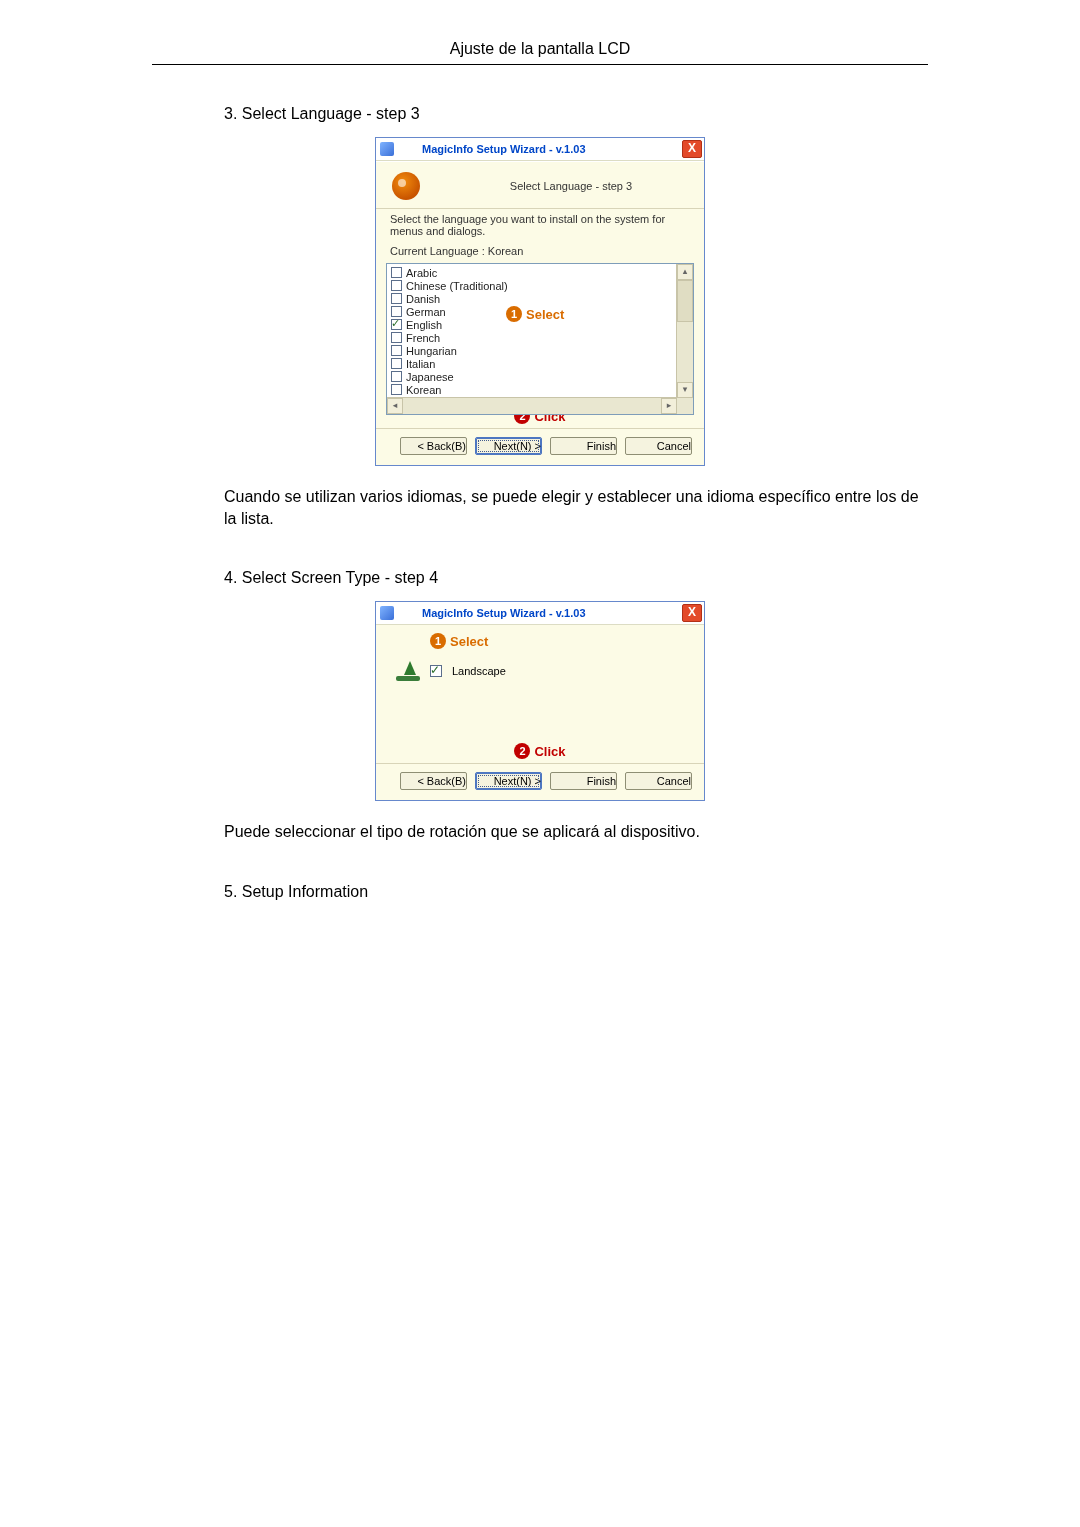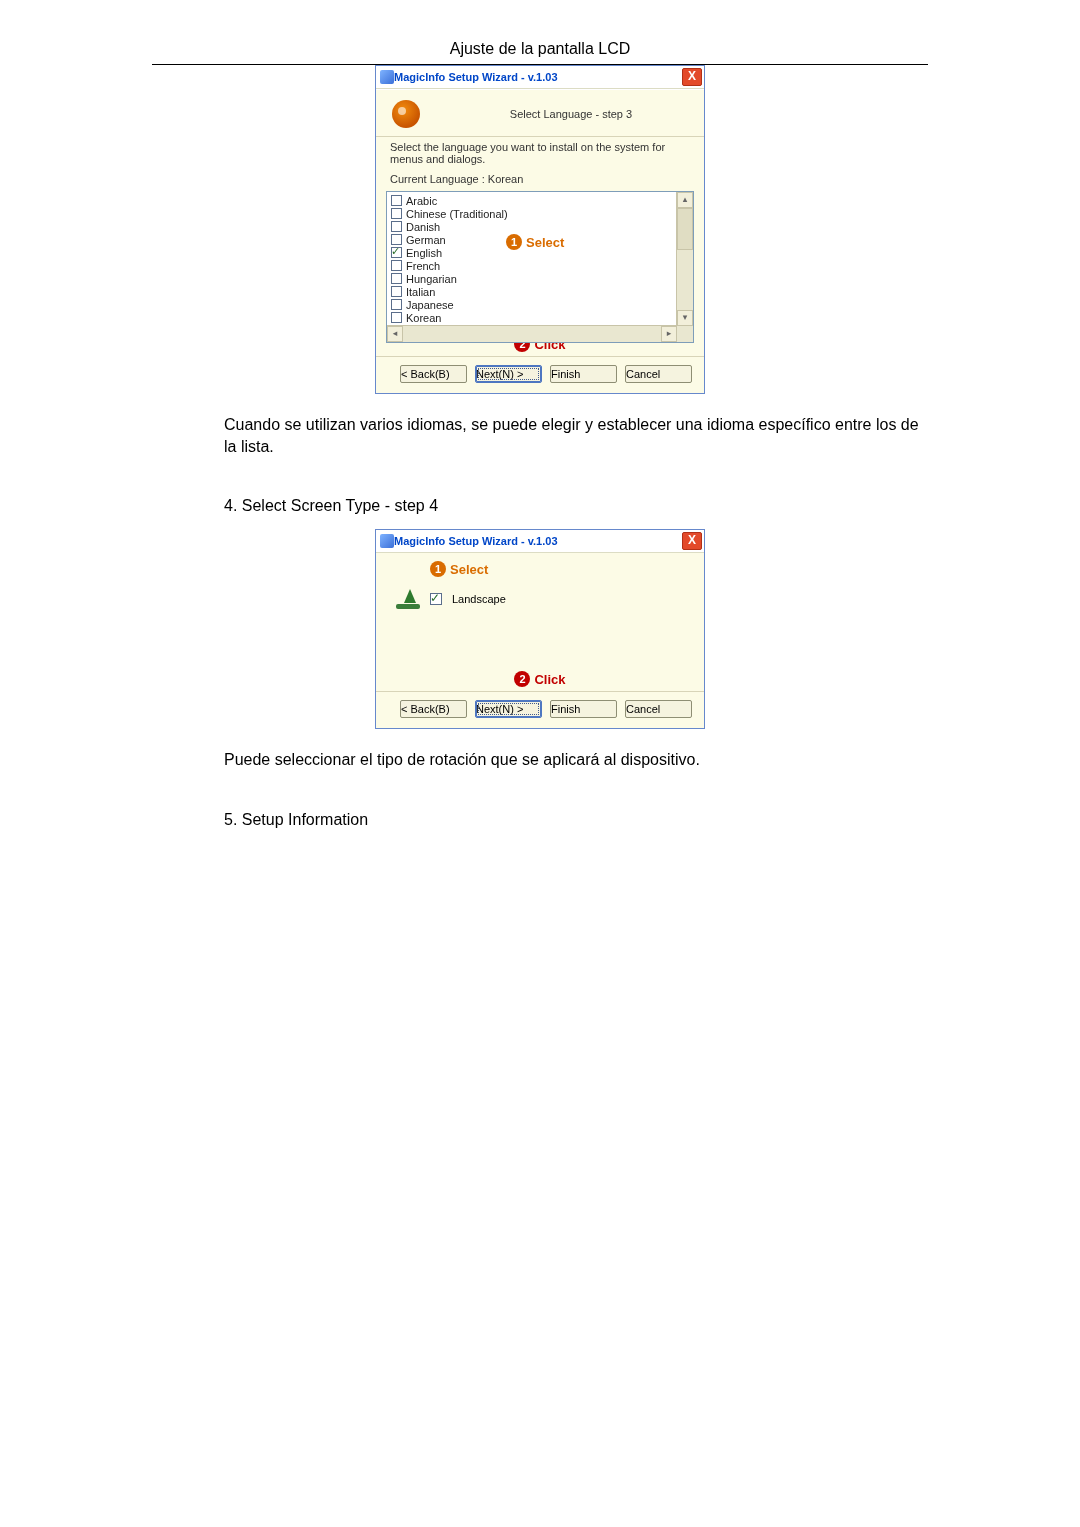--- a/index.html
+++ b/index.html
@@ -57,21 +57,23 @@
   width: 14px;
   height: 14px;
   background: linear-gradient(135deg,#7fb3ff,#3a6fd8);
   border-radius: 2px;
   flex: 0 0 14px;
 }
 .titlebar .title-text {
   color: #0046c8;
   font-weight: bold;
   font-size: 11px;
+  margin-left: 6px;
   flex: 1;
+  padding-left: 22px;
 }
 .close-btn {
   width: 18px;
   height: 16px;
   background: #e34a2a;
   color: #fff;
   font-weight: bold;
   font-size: 12px;
   line-height: 14px;
   text-align: center;
@@ -257,21 +259,21 @@
 .btn-row {
   display: flex;
   gap: 8px;
   padding: 8px 12px 10px 24px;
   border-top: 1px solid #d8d4b8;
 }
 .win-btn {
   font-size: 11px;
   padding: 2px 0;
   width: 66px;
-  text-align: left;
+  text-align: right;
   background: #f5f3df;
   border: 1px solid #8e8e74;
   border-radius: 2px;
   cursor: pointer;
 }
 .win-btn.default {
   border: 1px solid #4e77c1;
   box-shadow: 0 0 0 1px #4e77c1 inset;
   outline: 1px dotted #425b8d;
   outline-offset: -4px;
@@ -340,20 +342,21 @@
   color: #2a6e2a;
 }
 </style>
 </head>
 <body>
 
 <div class="page">
   <div class="header-title">Ajuste de la pantalla LCD</div>
   <hr class="hr-thin">
 
+  <div class="step-label">3. Select Language - step 3</div>
 
   <div class="wizard">
     <div class="titlebar">
       <span class="app-icon"></span>
       <span class="title-text">MagicInfo Setup Wizard - v.1.03</span>
       <span class="close-btn">X</span>
     </div>
     <div class="header-row">
       <span class="globe-icon"></span>
       <span class="step-title">Select Language - step 3</span>

